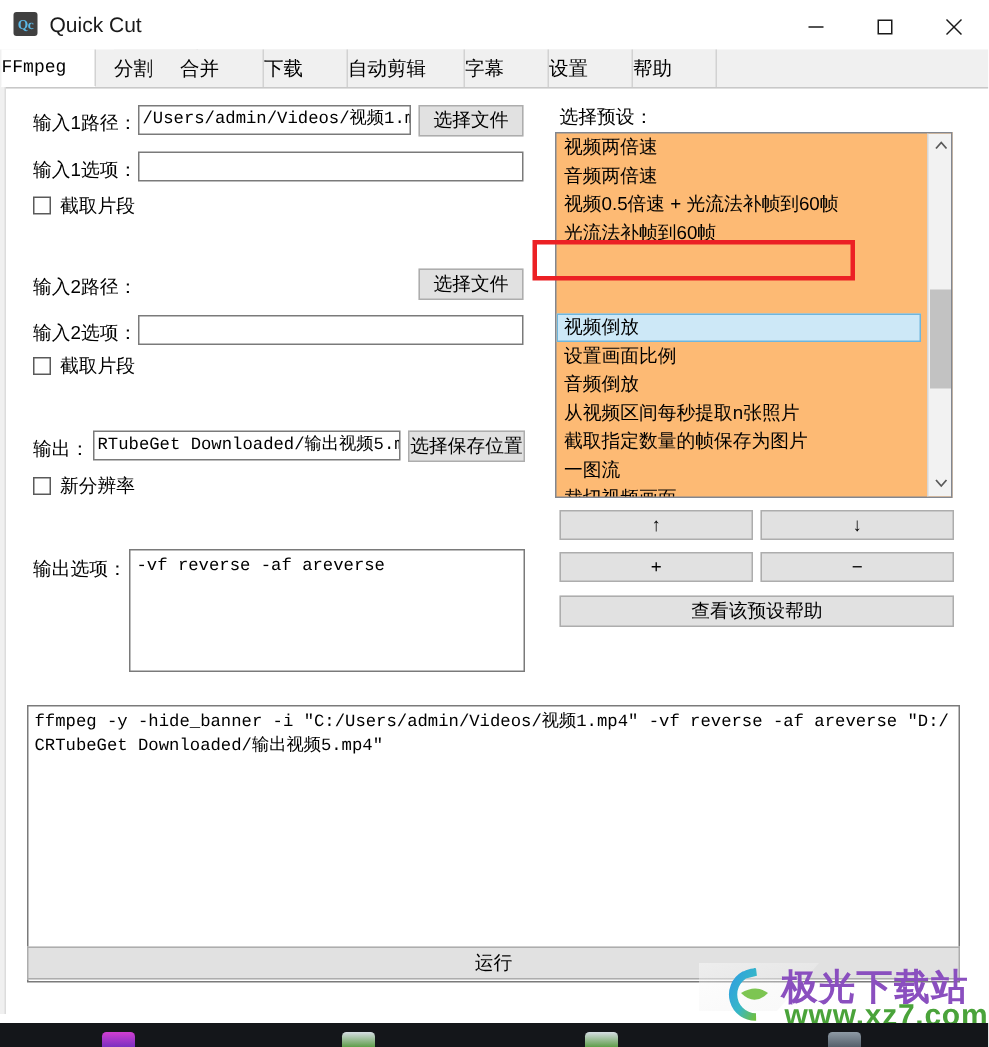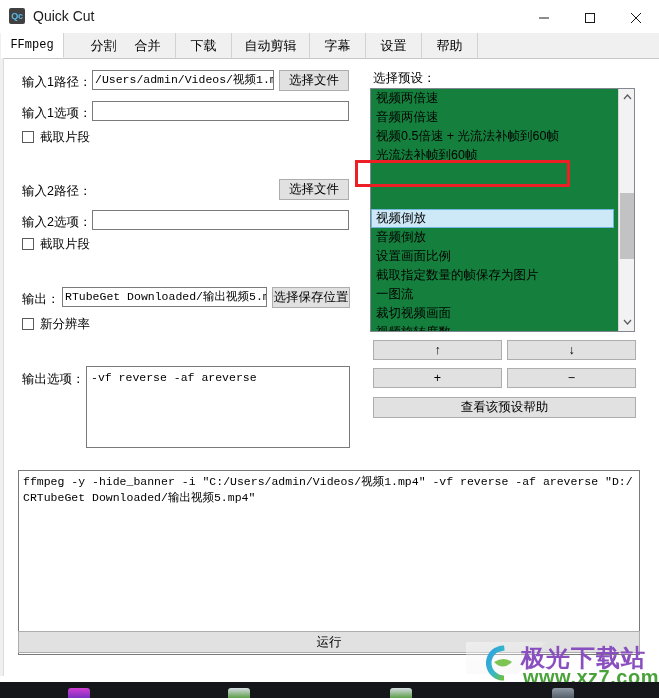--- a/index.html
+++ b/index.html
@@ -26,21 +26,21 @@
     position: absolute; left: 9px; top: 8px;
     width: 16px; height: 16px;
     background: #404040;
     border-radius: 2px;
     color: #5bb9e8;
     font-size: 9px;
     font-weight: bold;
     line-height: 16px;
     text-align: center;
     letter-spacing: -0.3px;
-    font-family: Liberation Sans, sans-serif;
+    font-family: Liberation Serif, serif;
   }
   .app-title {
     position: absolute; left: 33px; top: 6px;
     font-size: 14px; color: #1a1a1a;
     line-height: 20px;
     font-family: "Liberation Sans", sans-serif;
   }
   .winbtn {
     position: absolute; top: 0;
     width: 46px; height: 31px;
@@ -55,21 +55,20 @@
   .tabstrip {
     position: absolute; left: 0; top: 33px;
     width: 659px; height: 25px;
     background: #f0f0f0;
     border-bottom: 1px solid #c8c8c8;
   }
   .tab {
     position: absolute; top: 0;
     height: 25px;
     line-height: 25px;
-    text-align: center;
     font-size: 13px;
     color: #000;
     background: #f0f0f0;
     border-right: 1px solid #d2d2d2;
     box-sizing: border-box;
     cursor: default;
     font-family: "Liberation Sans", sans-serif;
   }
   .tab.active {
     background: #ffffff;
@@ -145,21 +144,21 @@
     white-space: pre-wrap;
     word-break: break-all;
     margin-top: 30px;
   }
 
   
   .listbox {
     position: absolute;
     box-sizing: border-box;
     border: 1px solid #828790;
-    background: #15803d;
+    background: #fdba74;
     overflow: hidden;
   }
   .list-inner {
     position: absolute; left: 0; top: 0;
     width: 243px; height: 100%;
     overflow: hidden;
   }
   .litem {
     height: 19px;
     line-height: 19px;
@@ -304,22 +303,23 @@
 
   <div class="lbl" style="left:373px; top:70px;">选择预设：</div>
 
   <div class="listbox" style="left:370px; top:88px; width:265px; height:244px;">
     <div class="list-inner" id="preset-list">
         <div class="litem">视频两倍速</div>
         <div class="litem">音频两倍速</div>
         <div class="litem">视频0.5倍速 + 光流法补帧到60帧</div>
         <div class="litem">光流法补帧到60帧</div>
         <div class="litem sel">视频倒放</div>
+        <div class="litem">设置画面比例</div>
         <div class="litem">音频倒放</div>
-        <div class="litem">设置画面比例</div>
+        <div class="litem">从视频区间每秒提取n张照片</div>
         <div class="litem">截取指定数量的帧保存为图片</div>
         <div class="litem">一图流</div>
         <div class="litem">裁切视频画面</div>
         <div class="litem">视频旋转度数</div>
       </div>
     <div class="vscroll">
       <div class="vs-arrow vs-up">
         <svg width="9" height="6" viewBox="0 0 9 6">
             <polyline points="1,5 4.5,1 8,5" fill="none" stroke="#5a5a5a" stroke-width="1.2"></polyline>
           </svg>

